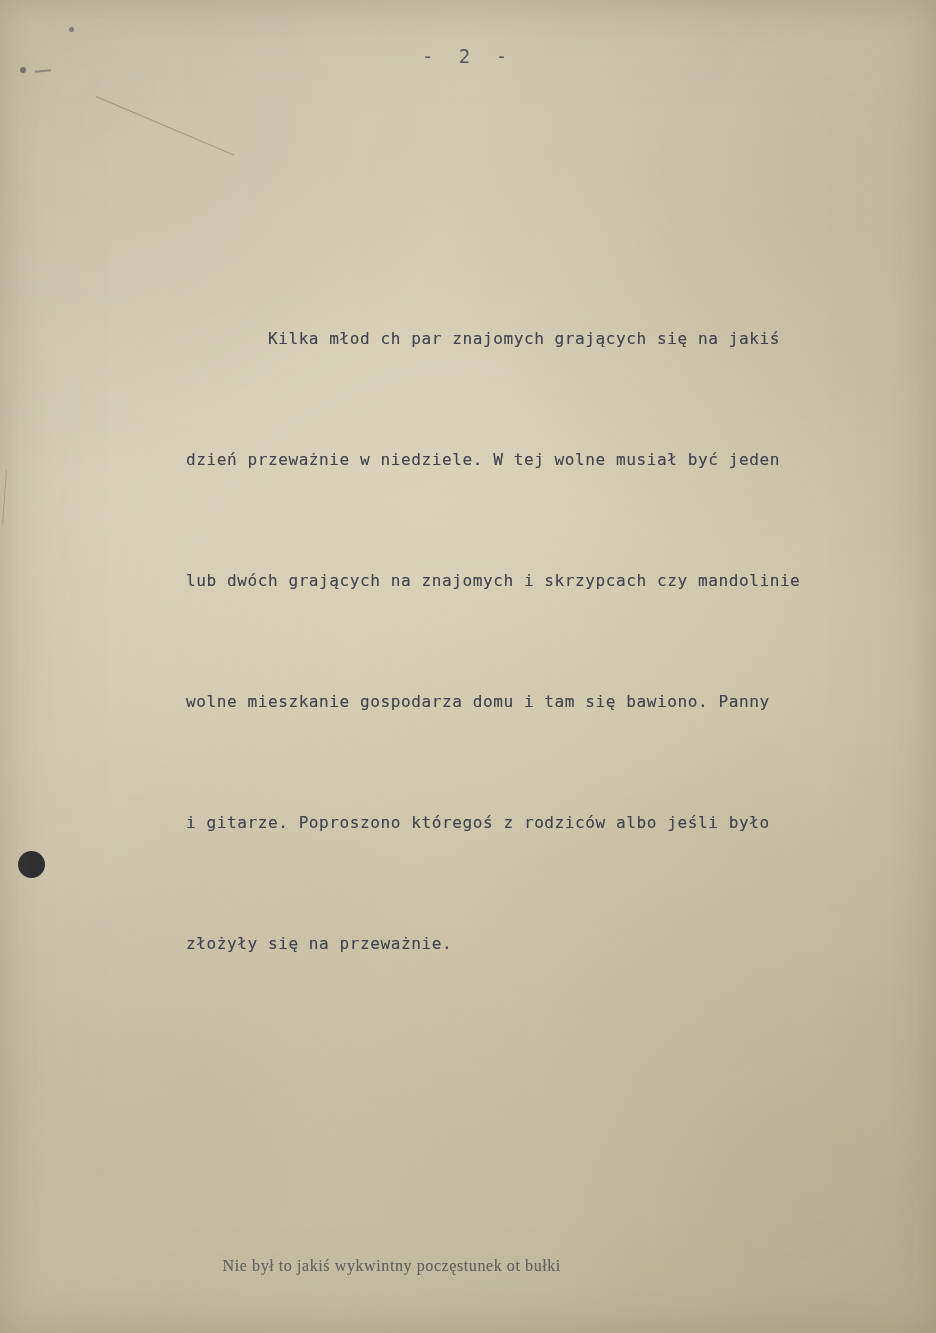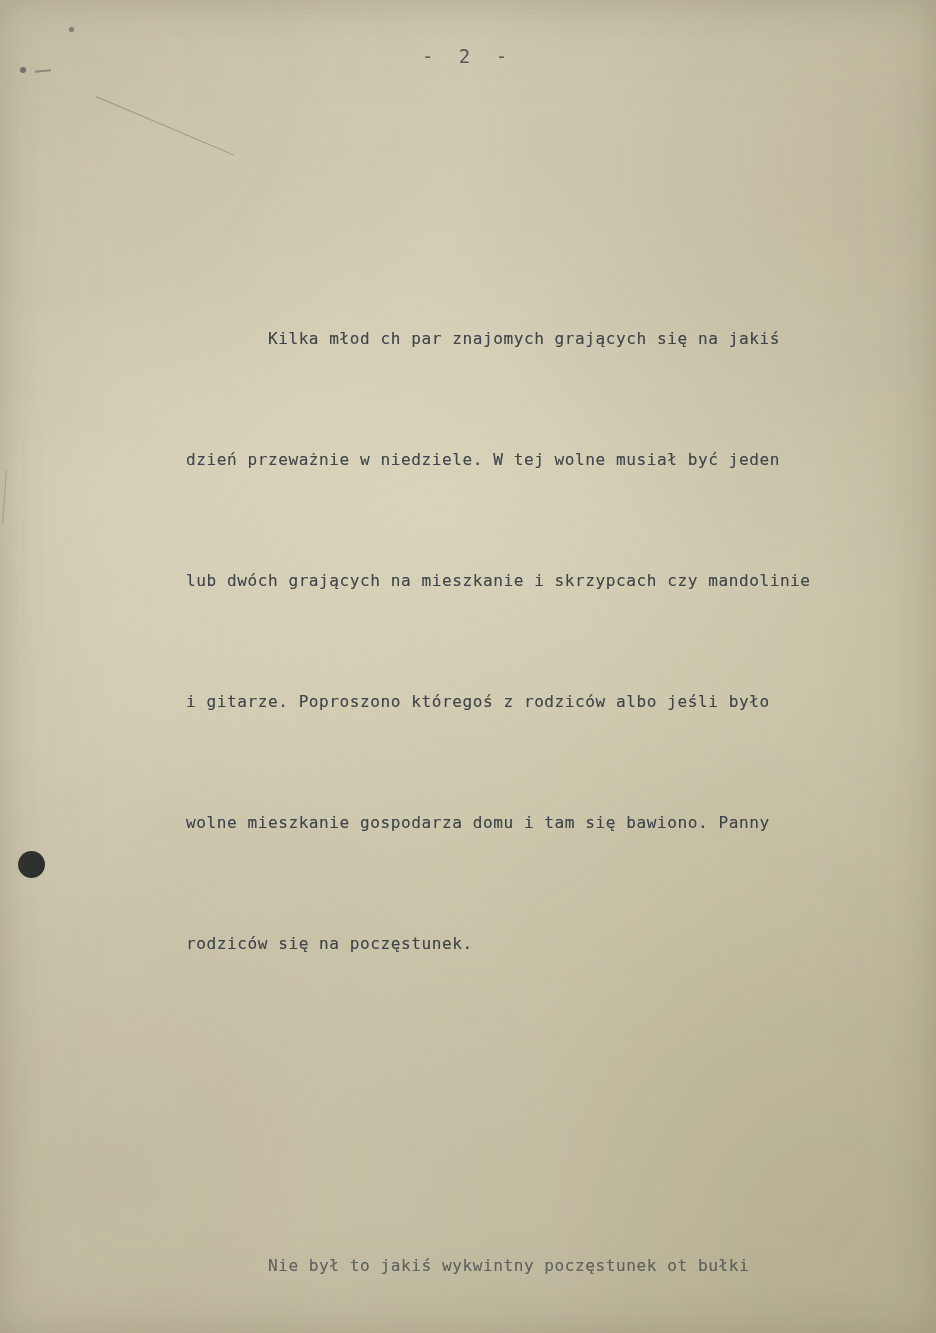--- a/index.html
+++ b/index.html
@@ -67,21 +67,21 @@
     letter-spacing: 0.55px;
     font-family: "DejaVu Sans Mono", monospace;
     white-space: pre-wrap;
     opacity: 0.93;
   }
   .body-text .ln {
     display: block;
     white-space: pre;
     text-shadow: 0 0 0.6px rgba(62,68,75,0.45);
   }
-  .body-text .ln.faint { opacity: 0.80; }
+  .body-text .ln.faint { opacity: 0.80; font-family: Liberation Serif, serif; }
   .body-text .ln.strong { opacity: 1; color: #353b43; }
 
   
   .ink-dot {
     position: absolute;
     left: 18px;
     top: 851px;
     width: 27px;
     height: 27px;
     border-radius: 50%;
@@ -150,24 +150,24 @@
   <div class="scratch"></div>
   <div class="scratch2"></div>
 
   <div class="page-number">-  2  -</div>
 
   <div class="body-text">
 
     <div>
       <span class="ln strong">        Kilka młod ch par znajomych grających się na jakiś</span>
       <span class="ln strong">dzień przeważnie w niedziele. W tej wolne musiał być jeden</span>
-      <span class="ln strong">lub dwóch grających na mieszkanie i skrzypcach czy mandolinie</span>
+      <span class="ln strong">lub dwóch grających na znajomych i skrzypcach czy mandolinie</span>
+      <span class="ln strong">wolne mieszkanie gospodarza domu i tam się bawiono. Panny</span>
       <span class="ln strong">i gitarze. Poproszono któregoś z rodziców albo jeśli było</span>
-      <span class="ln strong">wolne mieszkanie gospodarza domu i tam się bawiono. Panny</span>
-      <span class="ln strong">rodziców się na poczęstunek.</span>
+      <span class="ln strong">złożyły się na przeważnie.</span>
     </div>
 
     <div>
       <span class="ln faint">        Nie był to jakiś wykwintny poczęstunek ot bułki</span>
       
       
       
       
       
       

